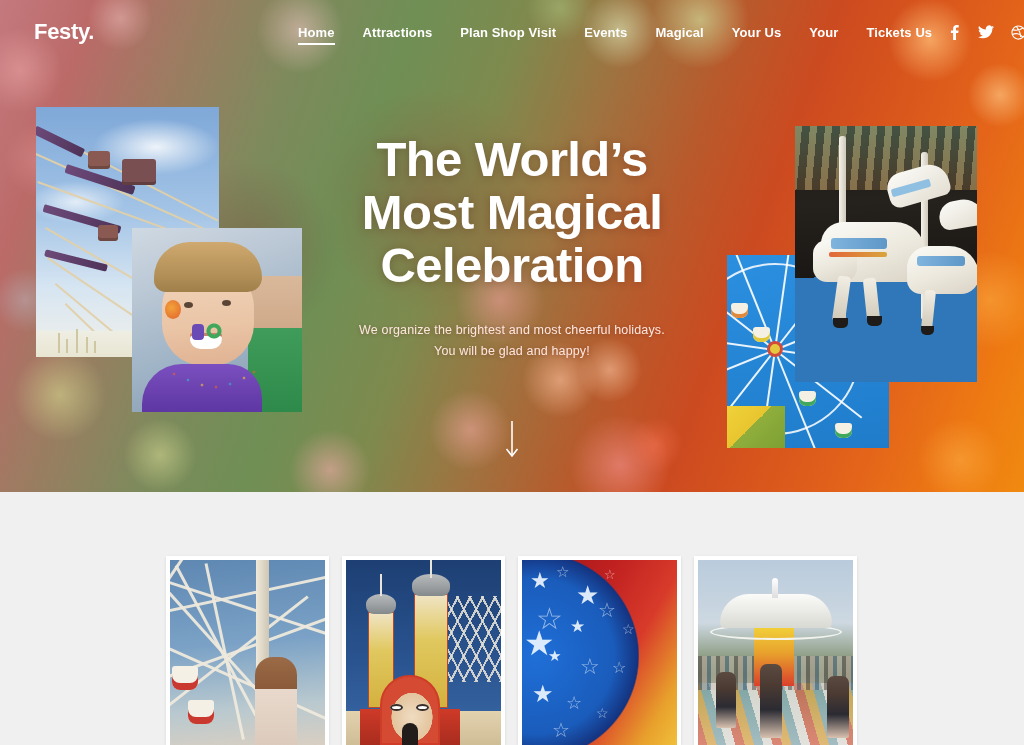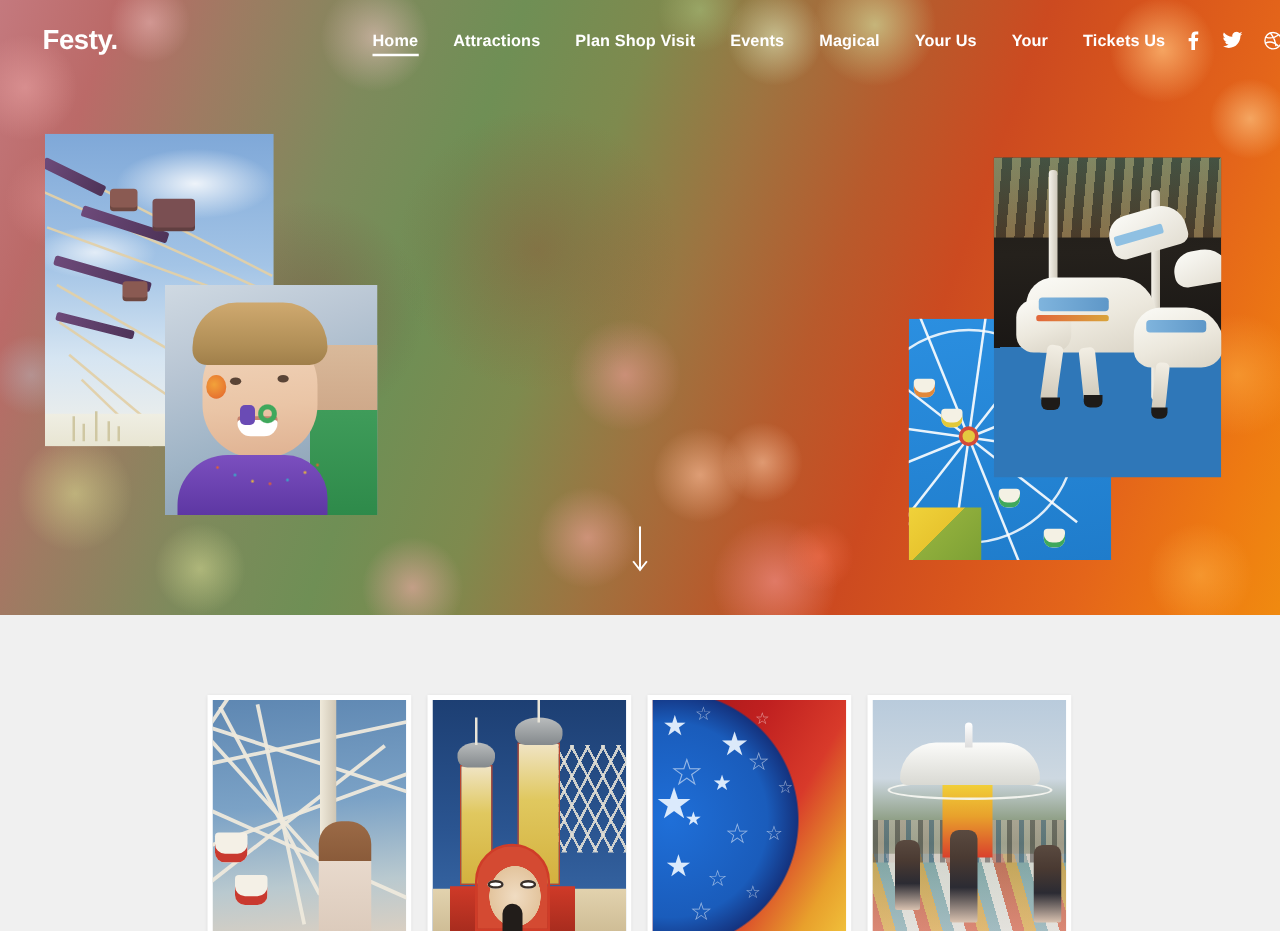--- a/index.html
+++ b/index.html
@@ -580,20 +580,31 @@
       <span class="soc">
         <svg width="15" height="15" viewBox="0 0 16 16" fill="none" stroke="currentColor" stroke-width="1.2">
             <circle cx="8" cy="8" r="7"></circle>
             <path d="M2 5.2c3.6.9 7.6.3 10.6-2M1.6 10.2c3.2-1.9 7.8-1.2 10.9 2.4M5.6 1.5c2.6 3 4.3 6.9 4.8 11.3"></path>
           </svg>
       </span>
 
     </div>
   </nav>
 
+  <div class="hero-copy">
+    <h1 class="hero-title">
+      <div>The World’s</div>
+      <div>Most Magical</div>
+      <div>Celebration</div>
+    </h1>
+    <p class="hero-sub">
+      <span>We organize the brightest and most cheerful holidays.</span><br>
+      <span>You will be glad and happy!</span>
+    </p>
+  </div>
 
   <div class="scroll-arrow">
     <svg width="16" height="40" viewBox="0 0 16 40" fill="none" stroke="#ffffff" stroke-width="1.6">
       <path d="M8 0 V34"></path>
       <path d="M2.5 28 L8 35 L13.5 28"></path>
     </svg>
   </div>
 </section>
 
 <section class="gallery-wrap">

